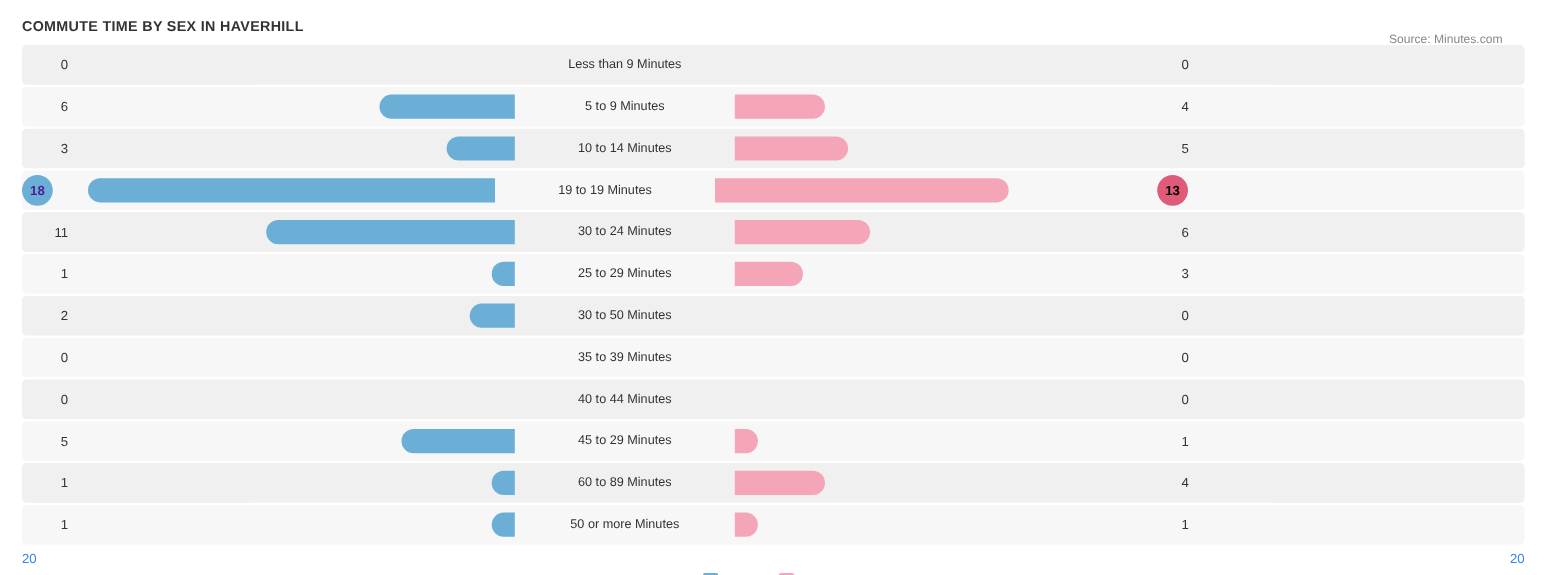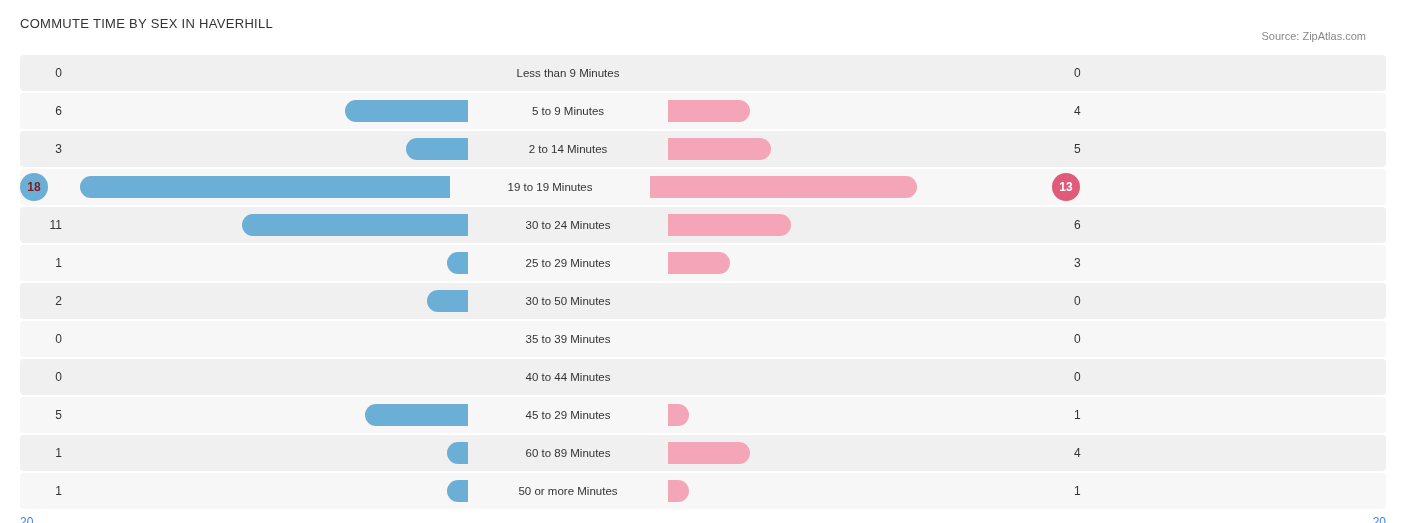--- a/index.html
+++ b/index.html
@@ -5,24 +5,24 @@
     * { box-sizing: border-box; margin: 0; padding: 0; }
     body {
       font-family: Arial, sans-serif;
       background: #fff;
       width: 1406px;
       min-height: 523px;
       padding: 16px 20px 20px 20px;
     }
     .chart-title {
       font-size: 13px;
-      font-weight: normal;
+      font-weight: bold;
       text-transform: uppercase;
       color: #333;
-      margin-bottom: 24px;
+      margin-bottom: 10px;
       letter-spacing: 0.3px;
     }
     .source {
       position: absolute;
       top: 14px;
       right: 20px;
       font-size: 11px;
       color: #888;
     }
     .chart-area {
@@ -85,35 +85,35 @@
     .right-val {
       width: 48px;
       text-align: left;
       font-size: 12px;
       color: #333;
       padding-left: 6px;
       flex-shrink: 0;
     }
     .highlight-val {
       background: #6baed6;
-      color: #7f1d1d;
+      color: #4c1d95;
       border-radius: 50%;
       width: 28px;
       height: 28px;
       display: flex;
       align-items: center;
       justify-content: center;
       font-size: 12px;
       font-weight: bold;
       margin-right: 2px;
       flex-shrink: 0;
     }
     .highlight-val-right {
       background: #e05a7a;
-      color: #ffffff;
+      color: #000000;
       border-radius: 50%;
       width: 28px;
       height: 28px;
       display: flex;
       align-items: center;
       justify-content: center;
       font-size: 12px;
       font-weight: bold;
       margin-left: 2px;
       flex-shrink: 0;
@@ -152,21 +152,21 @@
     }
     .chart-wrapper {
       position: relative;
     }
   </style>
 </head>
 <body>
 
 <div class="chart-wrapper">
   <div class="chart-title">COMMUTE TIME BY SEX IN HAVERHILL</div>
-  <div class="source">Source: ZipAtlas.com</div>
+  <div class="source">Source: Minutes.com</div>
 
   <div class="chart-area" id="chart-rows">
   <div class="row">
     <div class="left-val">0</div>
     <div class="left-bar-container">
       <div class="left-bar" style="width:0px;"></div>
     </div>
     <div class="label-cell">Less than 9 Minutes</div>
     <div class="right-bar-container">
       <div class="right-bar" style="width:0px;"></div>
@@ -182,21 +182,21 @@
     <div class="right-bar-container">
       <div class="right-bar" style="width:82px;"></div>
     </div>
     <div class="right-val">4</div>
   </div>
       <div class="row">
     <div class="left-val">3</div>
     <div class="left-bar-container">
       <div class="left-bar" style="width:62px;"></div>
     </div>
-    <div class="label-cell">2 to 14 Minutes</div>
+    <div class="label-cell">10 to 14 Minutes</div>
     <div class="right-bar-container">
       <div class="right-bar" style="width:103px;"></div>
     </div>
     <div class="right-val">5</div>
   </div>
       <div class="row">
     <div class="highlight-val">18</div>
     <div class="left-bar-container">
       <div class="left-bar" style="width:370px;"></div>
     </div>

